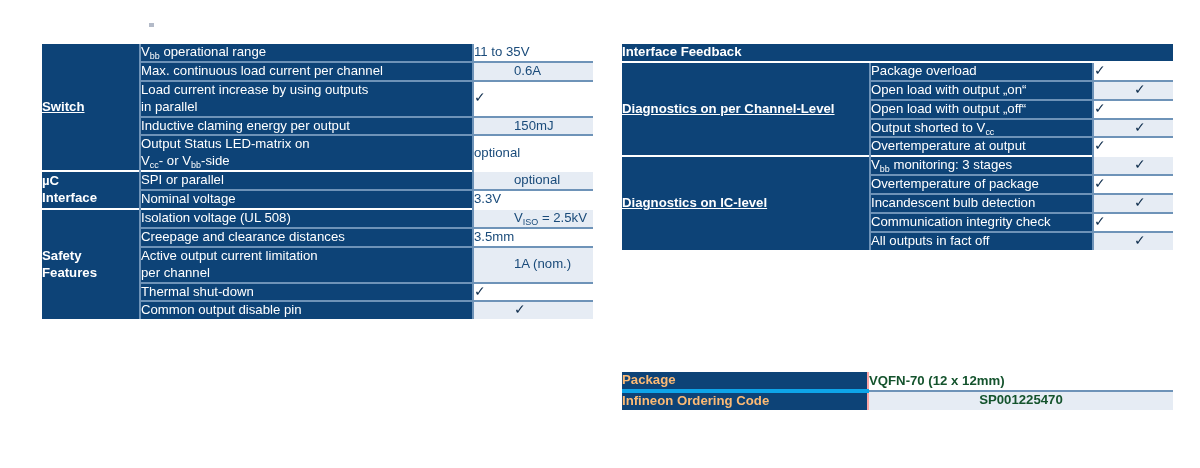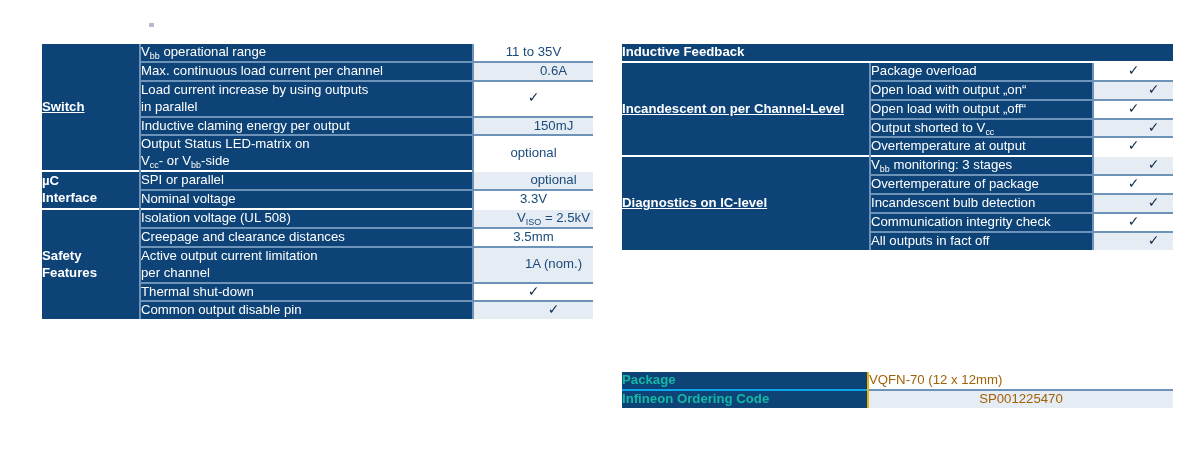--- a/index.html
+++ b/index.html
@@ -65,21 +65,20 @@
     color: #ffffff;
     padding: 6px 8px 7px 12px;
     border-top: 2px solid #6e93b8;
     border-left: 2px solid #6e93b8;
   }
   .feat.firstrow { border-top: none; }
   .feat.secsep { border-top: 2px solid #ffffff; margin-top: 19px; }
 
   
   .val {
-    text-align: center;
     color: #1a4b7a;
     border-top: 2px solid #6e93b8;
     border-left: 2px solid #6e93b8;
     padding: 6px 4px;
   }
   .val.firstrow { border-top: none; }
   .val.secsep { border-top: 2px solid #ffffff; }
   .val.white { background: #ffffff; }
   .val.tint  { background: #e6ecf4; padding-left: 40px; }
 
@@ -95,34 +94,35 @@
     color: #ffffff;
     font-weight: bold;
     padding: 7px 0 8px 12px;
     font-size: 13.4px;
     border-bottom: 2px solid #ffffff;
   }
 
   
   .klabel {
     background: #0d4377;
-    color: #14b8a6;
+    color: #fdba74;
     font-weight: bold;
     padding: 7px 0 8px 12px;
     font-size: 13.2px;
   }
   .kvalue {
     padding: 7px 0 8px 10px;
     font-size: 13.2px;
-    color: #a16207;
-    border-left: 2px solid #eab308;
+    color: #14532d;
+    border-left: 2px solid #fca5a5;
+    font-weight: bold;
   }
   .kvalue.white { background:#ffffff; }
   .kvalue.tint  { background:#e6ecf4; }
-  .krow2 .klabel { border-top: 2px solid #0ea5e9; }
+  .krow2 .klabel { border-top: 4px solid #0ea5e9; }
   .krow2 .kvalue { border-top: 2px solid #6e93b8; text-align: center; }
 
   sub { font-size: .68em; line-height: 0; vertical-align: -0.28em; }
 
   .nowrapcell { white-space: nowrap; }
 </style>
 </head>
 <body>
 
 <div class="page">
@@ -191,24 +191,24 @@
   </table>
 
   <table class="tbl" id="right-table" style="left:622px; top:44px; width:551px;">
     <colgroup>
       <col style="width:248px">
       <col style="width:223px">
       <col style="width:80px">
     </colgroup>
     <tbody id="right-body">
         <tr>
-          <td class="bandhdr" colspan="3">Inductive Feedback</td>
-        </tr>
-        <tr>
-          <td class="cat first" rowspan="5">Incandescent on per Channel-Level</td>
+          <td class="bandhdr" colspan="3">Interface Feedback</td>
+        </tr>
+        <tr>
+          <td class="cat first" rowspan="5">Diagnostics on per Channel-Level</td>
           <td class="feat firstrow">Package overload</td>
           <td class="val white firstrow"><span class="chk">✓</span></td>
         </tr>
         <tr>
           <td class="feat">Open load with output „on“</td>
           <td class="val tint"><span class="chk">✓</span></td>
         </tr>
         <tr>
           <td class="feat">Open load with output „off“</td>
           <td class="val white"><span class="chk">✓</span></td>

